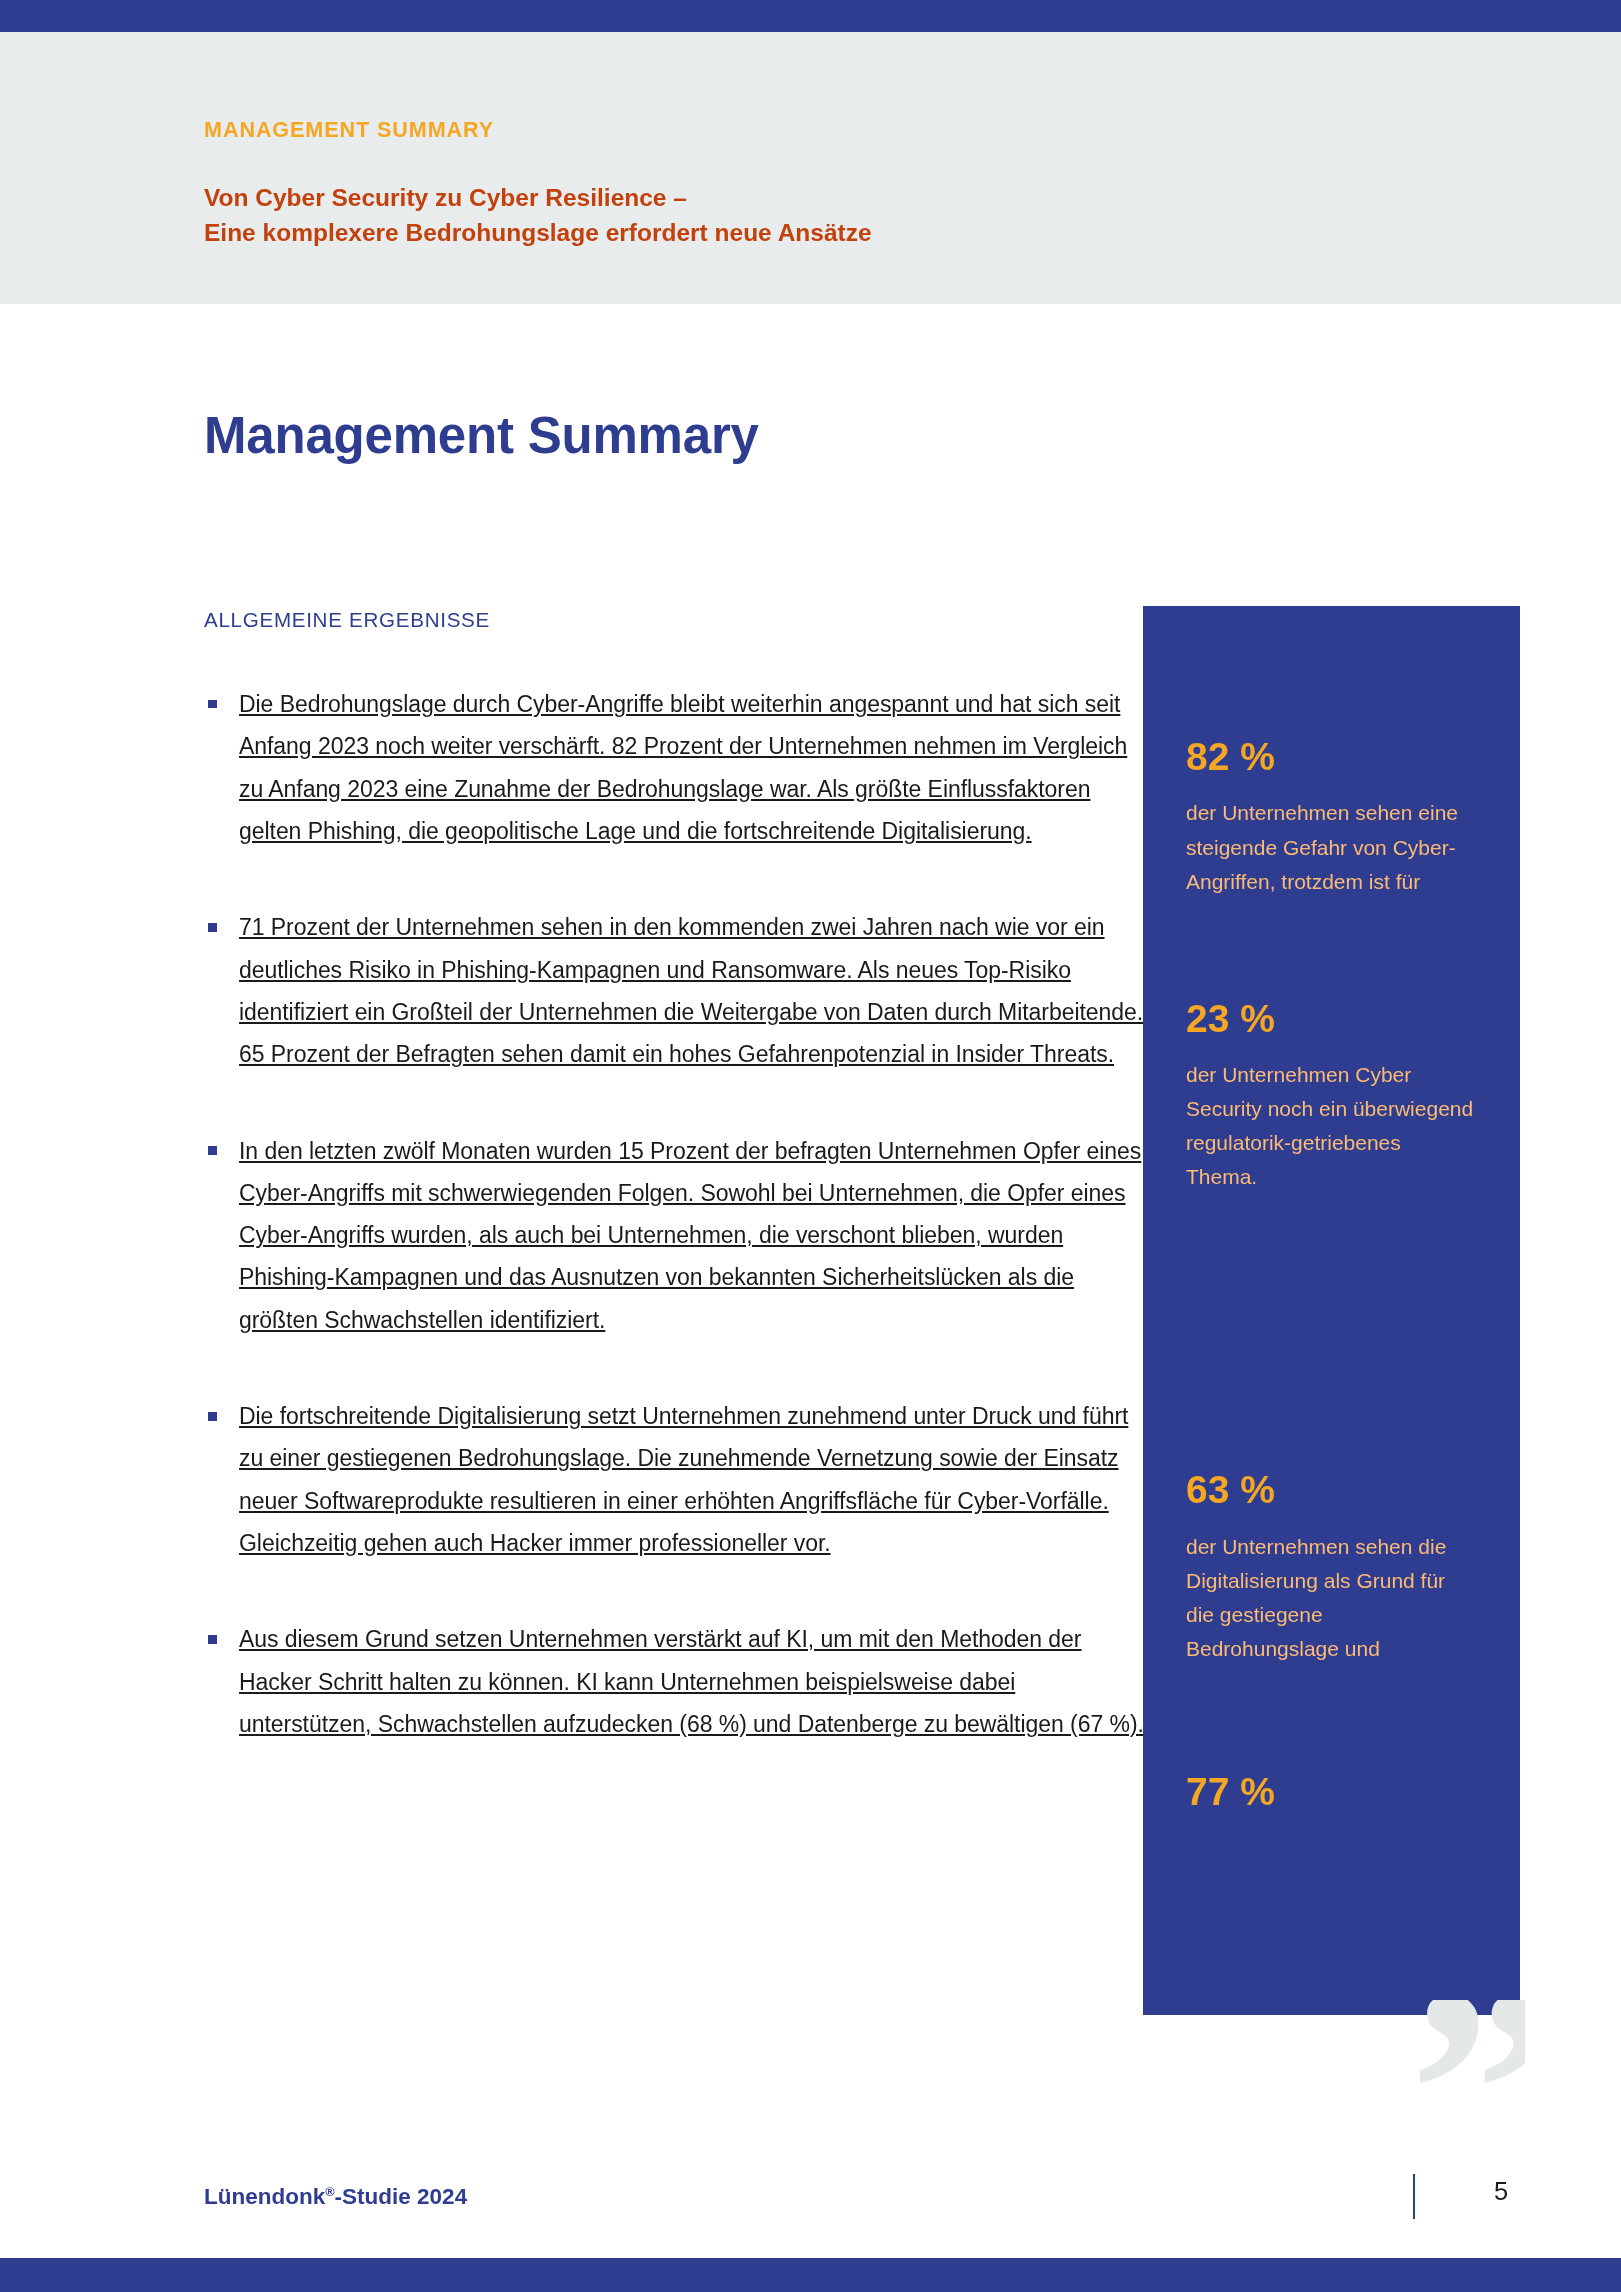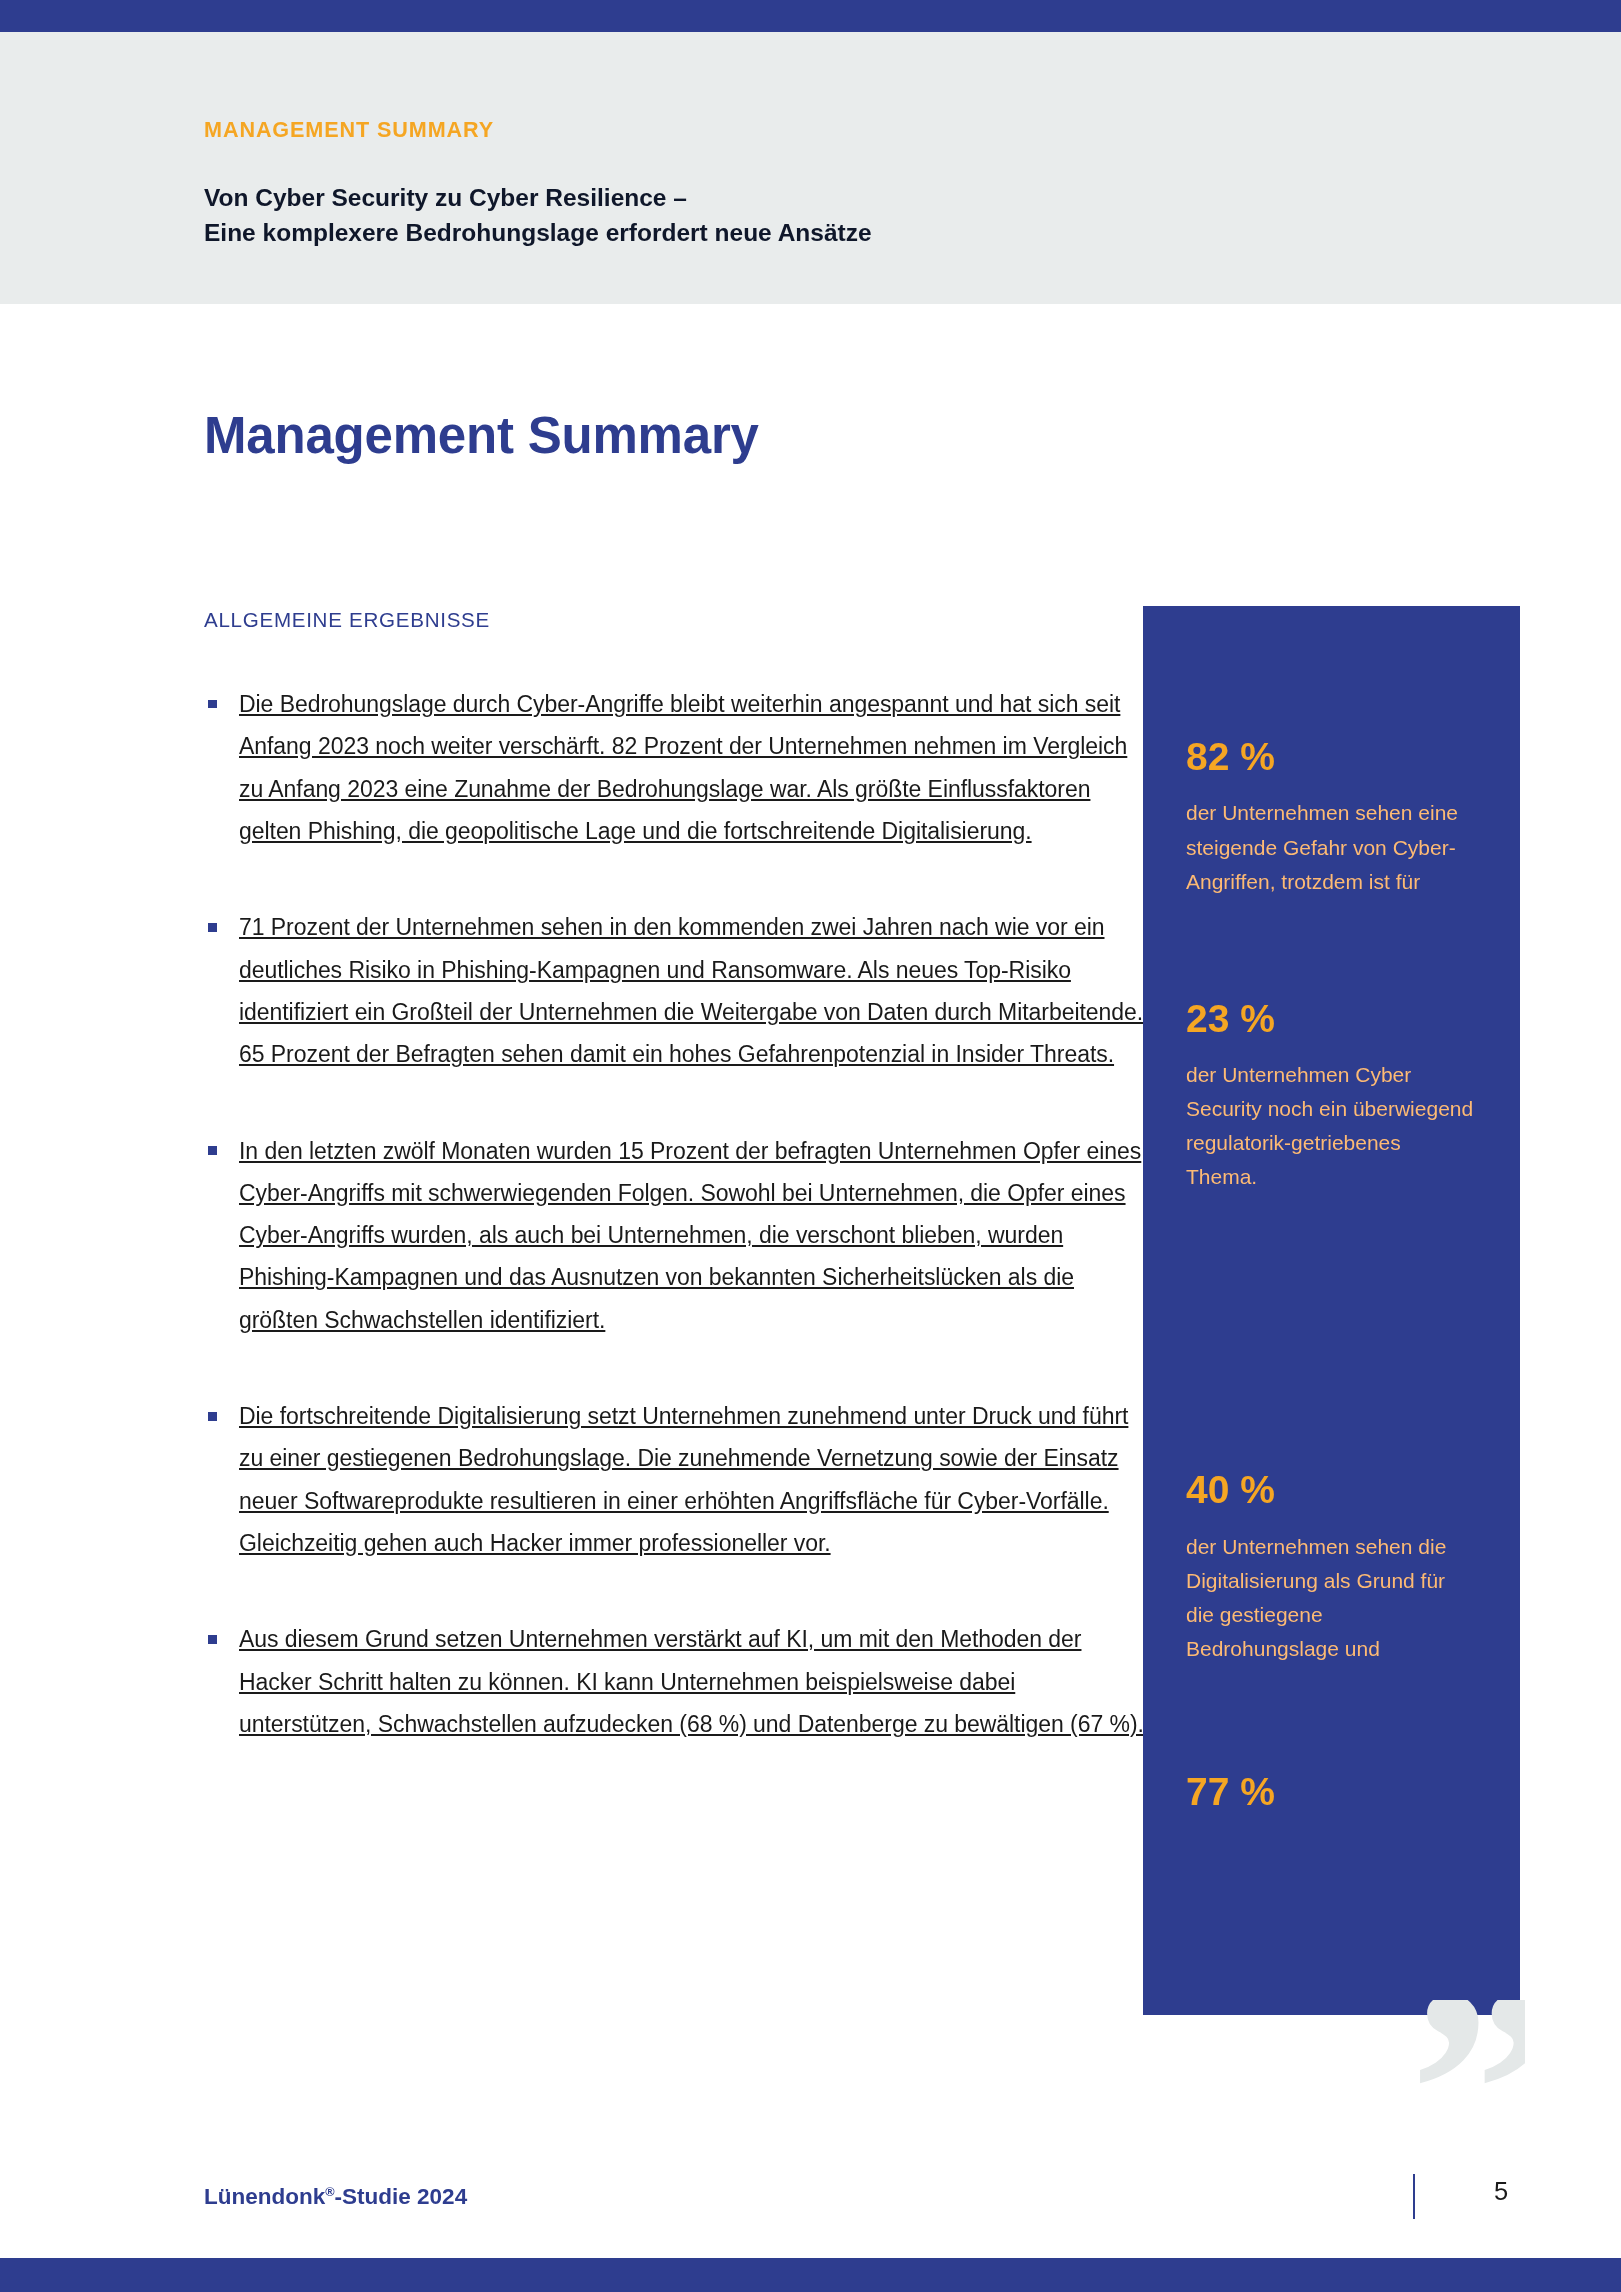--- a/index.html
+++ b/index.html
@@ -56,21 +56,21 @@
     font-size: 21.6px;
     font-weight: bold;
     letter-spacing: 0.9px;
     color: #f5a623;
     margin: 0 0 39px 0;
     line-height: 1.1;
   }
   .head-title {
     font-size: 24.5px;
     font-weight: bold;
-    color: #0f172a;
+    color: #c2410c;
     line-height: 1.42;
     margin: 0;
   }
   .head-title span { display: block; }
 
   
   .page-title {
     position: absolute;
     left: 204px;
     top: 410px;
@@ -261,21 +261,21 @@
     <div class="stat-gap-sm"></div>
 
     <div class="stat-block">
       <div class="stat-value">23 %</div>
       <div class="stat-text">der Unternehmen Cyber Security noch ein überwiegend regulatorik-getriebenes Thema.</div>
     </div>
 
     <div class="stat-gap-lg"></div>
 
     <div class="stat-block">
-      <div class="stat-value">40 %</div>
+      <div class="stat-value">63 %</div>
       <div class="stat-text">der Unternehmen sehen die Digitalisierung als Grund für die gestiegene Bedrohungslage und</div>
     </div>
 
     <div class="stat-gap-md"></div>
 
     <div class="stat-block">
       <div class="stat-value">77 %</div>
     </div>
 
   </div>

